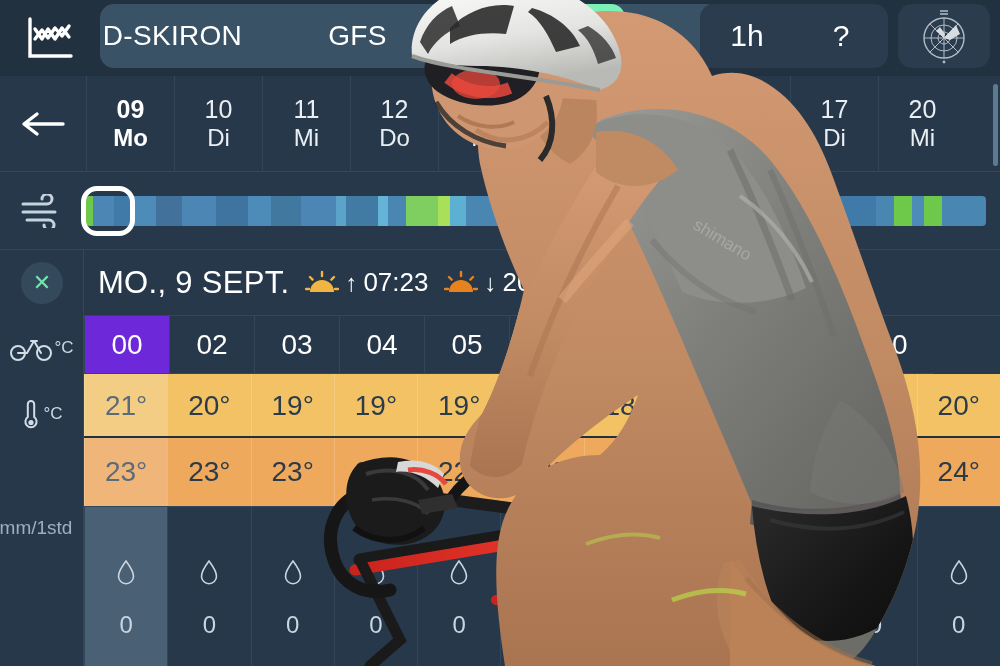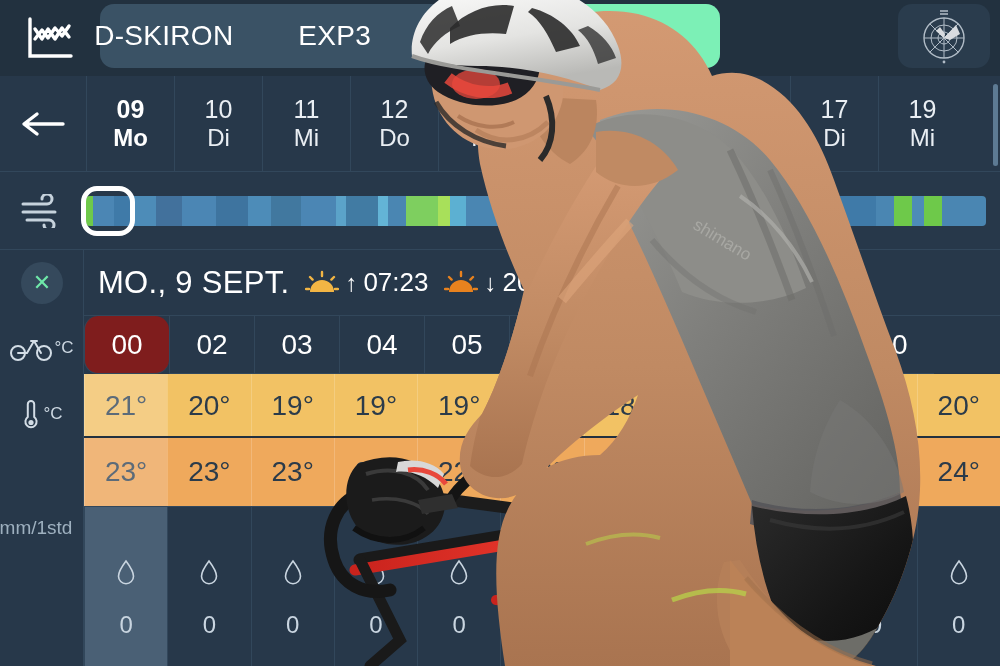--- a/index.html
+++ b/index.html
@@ -216,21 +216,21 @@
     display: flex;
     background: #27384a;
   }
   .hour-cell {
     width: 85px; height: 58px;
     display: flex; align-items: center; justify-content: center;
     color: #ffffff; font-size: 28px;
     border-left: 1px solid #32475b;
     border-bottom: 1px solid #32475b;
   }
-  .hour-cell.hl { background: #7f1d1d; border-radius: 14px; }
+  .hour-cell.hl { background: #6d28d9; }
 
   
   .temprow {
     position: absolute; left: 84px; width: 916px;
     display: flex;
   }
   .temprow.bike { top: 124px; height: 64px; }
   .temprow.therm { top: 188px; height: 68px; }
   .temp-cell {
     width: 85px; height: 100%;
@@ -290,25 +290,28 @@
       <svg class="logo-svg" viewBox="0 0 46 42">
         <path d="M3 2 V39 H44" stroke="#fff" stroke-width="3.4" fill="none" stroke-linecap="round"></path>
         <path d="M8 22 L15 13 L21 21 L28 11 L35 19 L42 9" stroke="#fff" stroke-width="3.4" fill="none" stroke-linejoin="round" stroke-linecap="round"></path>
         <path d="M8 12 L15 22 L21 12 L28 22 L35 11 L42 20" stroke="#fff" stroke-width="3.4" fill="none" stroke-linejoin="round" stroke-linecap="round"></path>
       </svg>
     </div>
   </div>
 
   <div class="nav-pill">
     <div class="nav-tab t1">D-SKIRON</div>
-    <div class="nav-tab t2">EXP3</div>
     <div class="nav-tab t3">GFS</div>
     <div class="nav-tab active">ycling</div>
   </div>
 
+  <div class="right-pill">
+    <div class="rp-item">1h</div>
+    <div class="rp-item">?</div>
+  </div>
 
   <div class="radar-pill">
     <svg class="radar-svg" viewBox="0 0 56 58">
       <circle cx="28" cy="31" r="20" fill="none" stroke="#cfd9e2" stroke-width="1.4"></circle>
       <circle cx="28" cy="31" r="13" fill="none" stroke="#cfd9e2" stroke-width="1"></circle>
       <circle cx="28" cy="31" r="6" fill="none" stroke="#cfd9e2" stroke-width="1"></circle>
       <path d="M8 31 H48 M28 11 V51 M14 17 L42 45 M42 17 L14 45" stroke="#cfd9e2" stroke-width="1"></path>
       <path d="M28 31 L40 18 L44 27 L34 33 Z" fill="#ffffff"></path>
       <path d="M28 31 L20 24 L24 20 L29 27 Z" fill="#ffffff"></path>
       <path d="M24 4 h8 M24 7 h8" stroke="#cfd9e2" stroke-width="1.6"></path>
@@ -353,21 +356,21 @@
     </div>
     <div class="day-cell">
       <span class="day-num">16</span>
       <span class="day-abbr">Mo</span>
     </div>
     <div class="day-cell">
       <span class="day-num">17</span>
       <span class="day-abbr">Di</span>
     </div>
     <div class="day-cell">
-      <span class="day-num">19</span>
+      <span class="day-num">20</span>
       <span class="day-abbr">Mi</span>
     </div>
   </div>
   <div class="scroll-hint"></div>
 
   <div class="windrow">
     <div class="wind-icon-box">
       <svg class="wind-svg" viewBox="0 0 48 34">
         <path d="M4 10 H28 a5 5 0 1 0 -5 -5" stroke="#c6d2dc" stroke-width="3" fill="none" stroke-linecap="round"></path>
         <path d="M4 18 H36" stroke="#c6d2dc" stroke-width="3" fill="none" stroke-linecap="round"></path>

